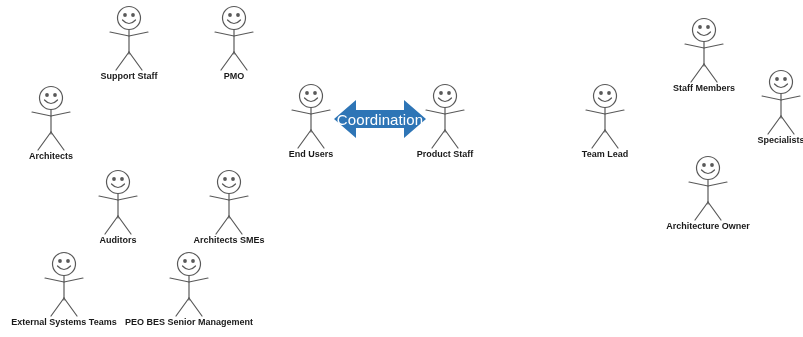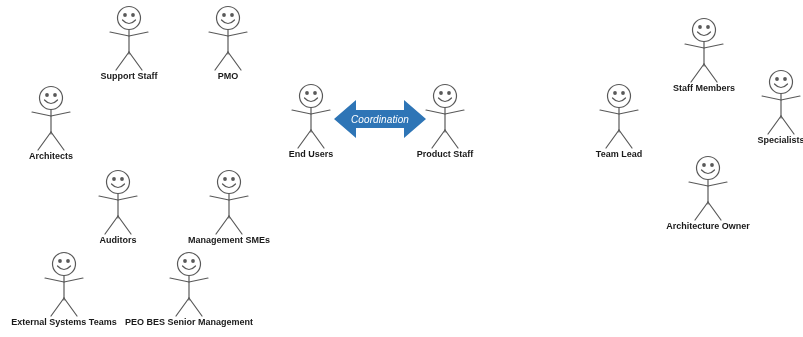--- a/index.html
+++ b/index.html
@@ -45,25 +45,24 @@
   .arrow-label {
     position: absolute;
     left: 0;
     top: 0;
     width: 100%;
     height: 100%;
     display: flex;
     align-items: center;
     justify-content: center;
     font-family: "Liberation Sans", sans-serif;
-    font-size: 10px;
+    font-size: 15px;
     color: #ffffff;
     letter-spacing: 0.1px;
     pointer-events: none;
-    font-style: italic;
   }
 </style>
 </head>
 <body>
 
 <div id="canvas">
 
   <div class="figure" style="left: 93px; top: 2px;">
     <svg width="72" height="72" viewBox="0 0 72 72">
       <g fill="none" stroke="#595959" stroke-width="1.2" stroke-linecap="round">
@@ -74,21 +73,21 @@
         <line x1="36" y1="50" x2="23" y2="68"></line>
         <line x1="36" y1="50" x2="49" y2="68"></line>
         <path d="M29.5 18 Q36 25 42.5 18"></path>
       </g>
       <circle cx="32" cy="13" r="1.9" fill="#595959"></circle>
       <circle cx="40" cy="13" r="1.9" fill="#595959"></circle>
     </svg>
     <div class="fig-label">Support Staff</div>
   </div>
 
-  <div class="figure" style="left: 192px; top: 2px;">
+  <div class="figure" style="left: 198px; top: 2px;">
     <svg width="72" height="72" viewBox="0 0 72 72">
       <g fill="none" stroke="#595959" stroke-width="1.2" stroke-linecap="round">
         <circle cx="36" cy="16" r="11.5"></circle>
         <line x1="36" y1="27.5" x2="36" y2="52"></line>
         <line x1="36" y1="34" x2="17" y2="30"></line>
         <line x1="36" y1="34" x2="55" y2="30"></line>
         <line x1="36" y1="50" x2="23" y2="68"></line>
         <line x1="36" y1="50" x2="49" y2="68"></line>
         <path d="M29.5 18 Q36 25 42.5 18"></path>
       </g>
@@ -140,21 +139,21 @@
         <line x1="36" y1="27.5" x2="36" y2="52"></line>
         <line x1="36" y1="34" x2="17" y2="30"></line>
         <line x1="36" y1="34" x2="55" y2="30"></line>
         <line x1="36" y1="50" x2="23" y2="68"></line>
         <line x1="36" y1="50" x2="49" y2="68"></line>
         <path d="M29.5 18 Q36 25 42.5 18"></path>
       </g>
       <circle cx="32" cy="13" r="1.9" fill="#595959"></circle>
       <circle cx="40" cy="13" r="1.9" fill="#595959"></circle>
     </svg>
-    <div class="fig-label">Management SMEs</div>
+    <div class="fig-label">Architects SMEs</div>
   </div>
 
   <div class="figure wide" style="left: 28px; top: 248px;">
     <svg width="72" height="72" viewBox="0 0 72 72">
       <g fill="none" stroke="#595959" stroke-width="1.2" stroke-linecap="round">
         <circle cx="36" cy="16" r="11.5"></circle>
         <line x1="36" y1="27.5" x2="36" y2="52"></line>
         <line x1="36" y1="34" x2="17" y2="30"></line>
         <line x1="36" y1="34" x2="55" y2="30"></line>
         <line x1="36" y1="50" x2="23" y2="68"></line>
@@ -211,21 +210,21 @@
         <line x1="36" y1="50" x2="23" y2="68"></line>
         <line x1="36" y1="50" x2="49" y2="68"></line>
         <path d="M29.5 18 Q36 25 42.5 18"></path>
       </g>
       <circle cx="32" cy="13" r="1.9" fill="#595959"></circle>
       <circle cx="40" cy="13" r="1.9" fill="#595959"></circle>
     </svg>
     <div class="fig-label">Product Staff</div>
   </div>
 
-  <div class="figure" style="left: 583px; top: 80px;">
+  <div class="figure" style="left: 569px; top: 80px;">
     <svg width="72" height="72" viewBox="0 0 72 72">
       <g fill="none" stroke="#595959" stroke-width="1.2" stroke-linecap="round">
         <circle cx="36" cy="16" r="11.5"></circle>
         <line x1="36" y1="27.5" x2="36" y2="52"></line>
         <line x1="36" y1="34" x2="17" y2="30"></line>
         <line x1="36" y1="34" x2="55" y2="30"></line>
         <line x1="36" y1="50" x2="23" y2="68"></line>
         <line x1="36" y1="50" x2="49" y2="68"></line>
         <path d="M29.5 18 Q36 25 42.5 18"></path>
       </g>

